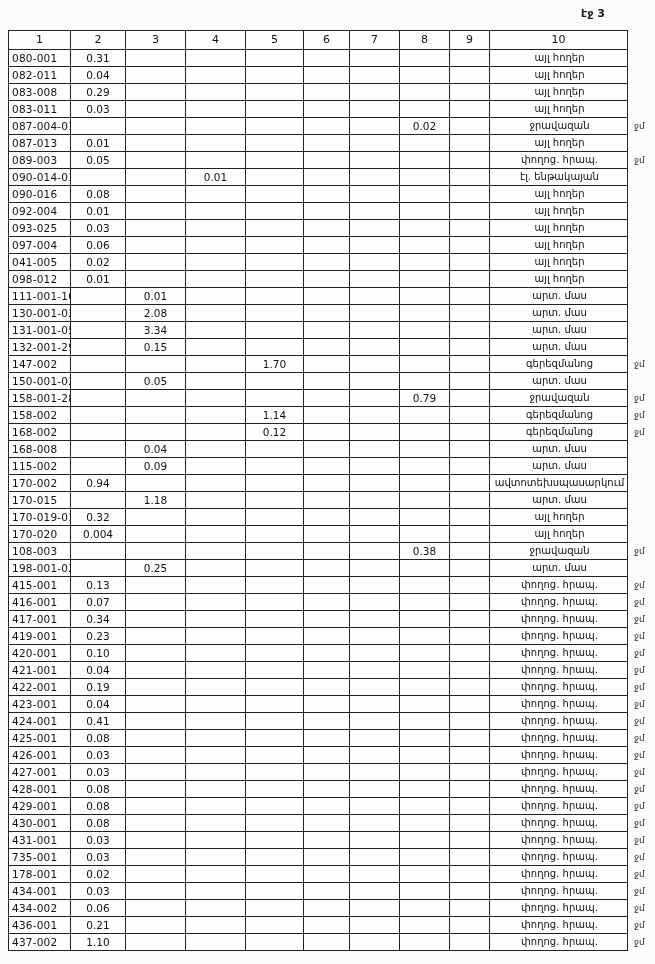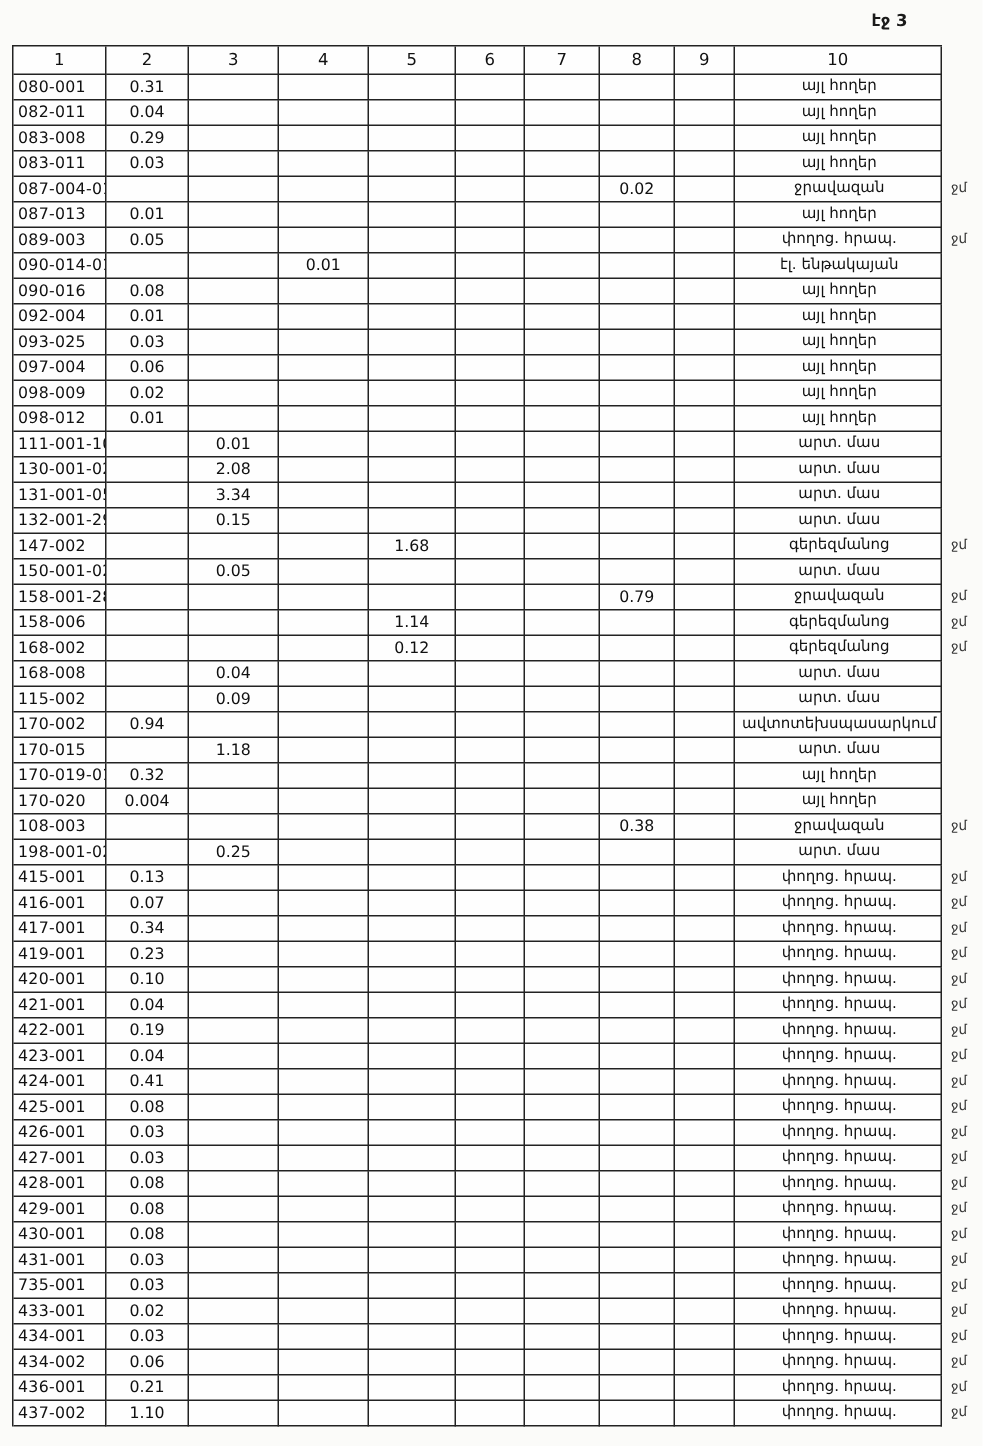--- a/index.html
+++ b/index.html
@@ -194,21 +194,21 @@
       <div class="cell code">097-004</div>
       <div class="cell num">0.06</div>
       <div class="cell num"></div>
       <div class="cell num"></div>
       <div class="cell num"></div>
       <div class="cell num"></div>
       <div class="cell num"></div>
       <div class="cell num"></div>
       <div class="cell num"></div>
       <div class="cell land">այլ հողեր</div>
-      <div class="cell code">098-009</div>
+      <div class="cell code">041-005</div>
       <div class="cell num">0.02</div>
       <div class="cell num"></div>
       <div class="cell num"></div>
       <div class="cell num"></div>
       <div class="cell num"></div>
       <div class="cell num"></div>
       <div class="cell num"></div>
       <div class="cell num"></div>
       <div class="cell land">այլ հողեր</div>
       <div class="cell code">098-012</div>
@@ -258,21 +258,21 @@
       <div class="cell num"></div>
       <div class="cell num"></div>
       <div class="cell num"></div>
       <div class="cell num"></div>
       <div class="cell num"></div>
       <div class="cell land">արտ. մաս</div>
       <div class="cell code">147-002</div>
       <div class="cell num"></div>
       <div class="cell num"></div>
       <div class="cell num"></div>
-      <div class="cell num">1.68</div>
+      <div class="cell num">1.70</div>
       <div class="cell num"></div>
       <div class="cell num"></div>
       <div class="cell num"></div>
       <div class="cell num"></div>
       <div class="cell land">գերեզմանոց</div>
       <div class="cell code">150-001-02</div>
       <div class="cell num"></div>
       <div class="cell num">0.05</div>
       <div class="cell num"></div>
       <div class="cell num"></div>
@@ -284,21 +284,21 @@
       <div class="cell code">158-001-28</div>
       <div class="cell num"></div>
       <div class="cell num"></div>
       <div class="cell num"></div>
       <div class="cell num"></div>
       <div class="cell num"></div>
       <div class="cell num"></div>
       <div class="cell num">0.79</div>
       <div class="cell num"></div>
       <div class="cell land">ջրավազան</div>
-      <div class="cell code">158-006</div>
+      <div class="cell code">158-002</div>
       <div class="cell num"></div>
       <div class="cell num"></div>
       <div class="cell num"></div>
       <div class="cell num">1.14</div>
       <div class="cell num"></div>
       <div class="cell num"></div>
       <div class="cell num"></div>
       <div class="cell num"></div>
       <div class="cell land">գերեզմանոց</div>
       <div class="cell code">168-002</div>
@@ -554,21 +554,21 @@
       <div class="cell code">735-001</div>
       <div class="cell num">0.03</div>
       <div class="cell num"></div>
       <div class="cell num"></div>
       <div class="cell num"></div>
       <div class="cell num"></div>
       <div class="cell num"></div>
       <div class="cell num"></div>
       <div class="cell num"></div>
       <div class="cell land">փողոց. հրապ.</div>
-      <div class="cell code">433-001</div>
+      <div class="cell code">178-001</div>
       <div class="cell num">0.02</div>
       <div class="cell num"></div>
       <div class="cell num"></div>
       <div class="cell num"></div>
       <div class="cell num"></div>
       <div class="cell num"></div>
       <div class="cell num"></div>
       <div class="cell num"></div>
       <div class="cell land">փողոց. հրապ.</div>
       <div class="cell code">434-001</div>

